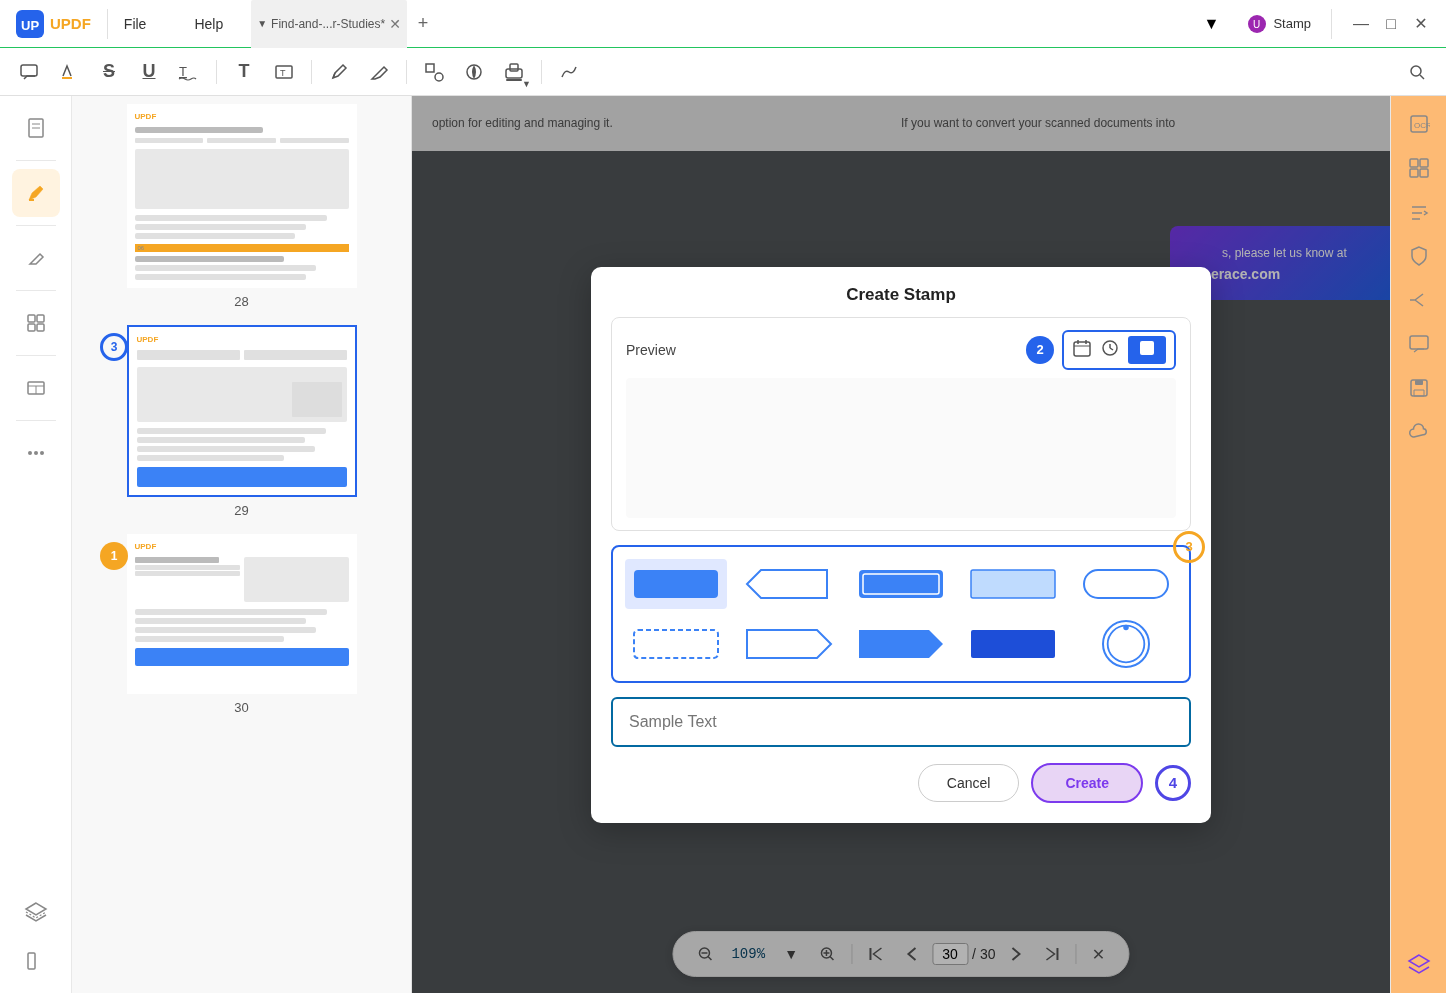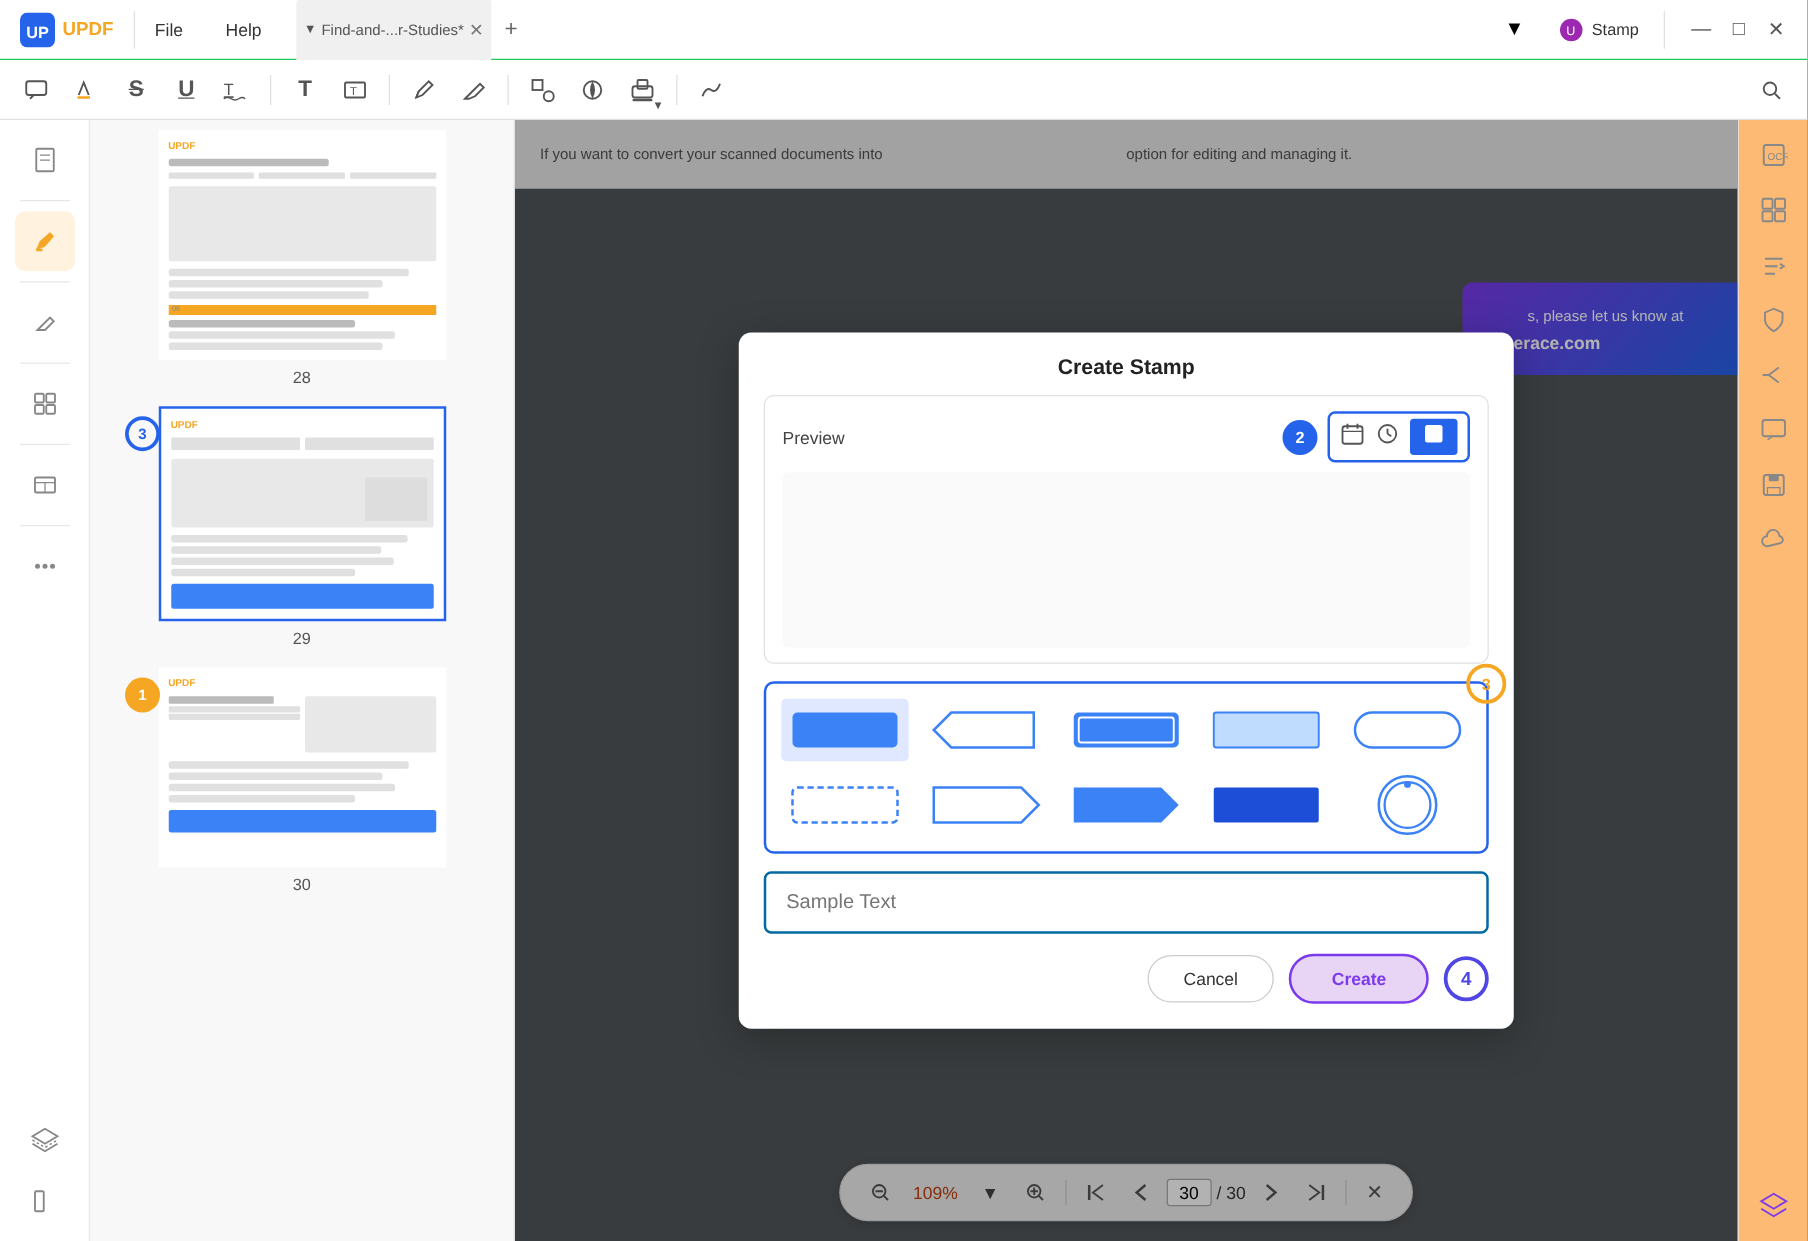--- a/index.html
+++ b/index.html
@@ -13,21 +13,21 @@
       align-items: center;
       border-bottom: 1px solid #22c55e;
       flex-shrink: 0;
     }
     .titlebar-logo {
       display: flex; align-items: center; gap: 6px;
       padding: 0 16px;
       font-weight: 700; font-size: 15px; color: #f5a623;
     }
     .titlebar-divider { width: 1px; height: 30px; background: #e0e0e0; }
-    .titlebar-menu { display: flex; align-items: center; gap: 2px; }
+    .titlebar-menu { display: flex; align-items: center; gap: 16px; }
     .titlebar-menu-item { padding: 0 16px; height: 48px; display: flex; align-items: center; font-size: 14px; color: #333; cursor: pointer; }
     .tab-bar { display: flex; align-items: center; flex: 1; height: 48px; }
     .tab-new { width: 32px; height: 32px; display: flex; align-items: center; justify-content: center; cursor: pointer; font-size: 18px; color: #666; }
     .titlebar-right { display: flex; align-items: center; gap: 8px; margin-left: auto; padding-right: 16px; }
     .tab-dropdown { padding: 4px 8px; cursor: pointer; }
     .login-btn { display: flex; align-items: center; gap: 6px; padding: 4px 12px; font-size: 13px; color: #333; cursor: pointer; }
     .window-controls { display: flex; gap: 12px; padding-left: 12px; }
     .wc { width: 18px; height: 18px; display: flex; align-items: center; justify-content: center; cursor: pointer; font-size: 16px; color: #555; }
 
     
@@ -153,21 +153,21 @@
     }
 
     
     .bottom-bar {
       position: absolute; bottom: 0; left: 50%; transform: translateX(-50%);
       background: #f0f0f0; border-radius: 30px; border: 1px solid #ddd;
       display: flex; align-items: center; gap: 4px; padding: 6px 16px;
       box-shadow: 0 2px 8px rgba(0,0,0,0.15);
     }
     .bb-btn { width: 32px; height: 32px; display: flex; align-items: center; justify-content: center; cursor: pointer; border-radius: 4px; color: #444; font-size: 16px; }
-    .bb-zoom { font-size: 14px; color: #c2410c; padding: 0 6px; }
+    .bb-zoom { font-size: 14px; color: #0c4a6e; padding: 0 6px; font-family: Liberation Mono, monospace; }
     .bb-dropdown { font-size: 14px; cursor: pointer; }
     .bb-sep { width: 1px; height: 20px; background: #ccc; margin: 0 4px; }
     .bb-page { display: flex; align-items: center; gap: 4px; font-size: 14px; color: #333; }
     .bb-page-input { width: 36px; text-align: center; border: 1px solid #aaa; border-radius: 3px; padding: 2px 4px; font-size: 14px; }
     .bb-close { width: 28px; height: 28px; display: flex; align-items: center; justify-content: center; cursor: pointer; font-size: 16px; color: #555; }
 
     
     .blue-banner {
       position: absolute; top: 130px; right: 0; width: 220px;
       background: linear-gradient(135deg, #7c3aed, #2563eb);
@@ -440,24 +440,24 @@
         <div style="background:#3b82f6;height:18px;border-radius:2px;margin-top:3px;"></div>
       </div>
       <div class="thumb-number">30</div>
     </div>
   </div>
 
   <div class="doc-area">
 
     <div style="position:absolute;top:0;left:0;right:0;background:#e8e8e8;height:55px;display:flex;align-items:center;padding:0 20px;">
       <div style="font-size:12px;color:#555;line-height:1.6;flex:1;">
+        <div>option for editing and managing it.</div>
+      </div>
+      <div style="font-size:12px;color:#555;line-height:1.6;flex:1;">
         <div>If you want to convert your scanned documents into</div>
-      </div>
-      <div style="font-size:12px;color:#555;line-height:1.6;flex:1;">
-        <div>option for editing and managing it.</div>
       </div>
     </div>
 
     <div class="blue-banner">
       <div style="font-size:12px;line-height:1.5;margin-left:36px;">s, please let us know at</div>
       <div style="font-size:14px;font-weight:600;margin-top:4px;">superace.com</div>
     </div>
 
     <div class="modal-overlay">
       <div class="stamp-dialog">

